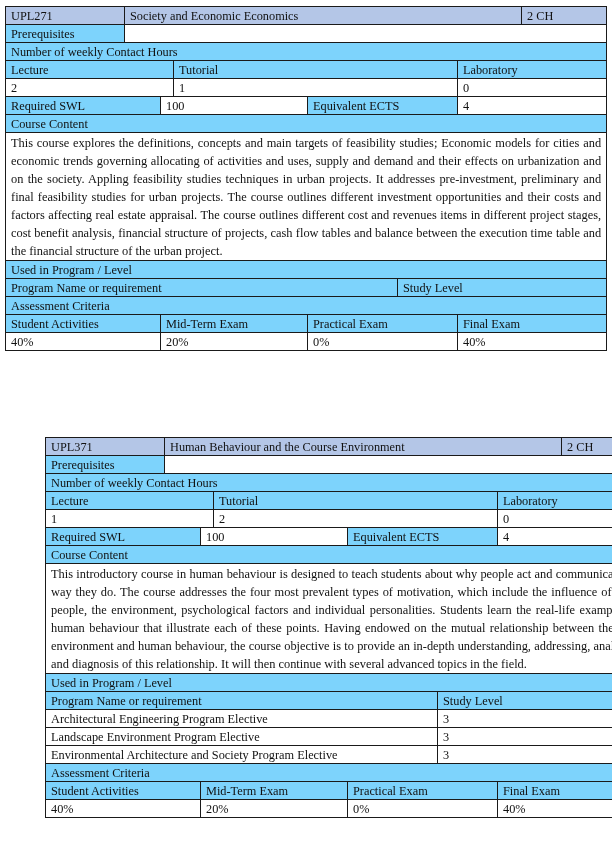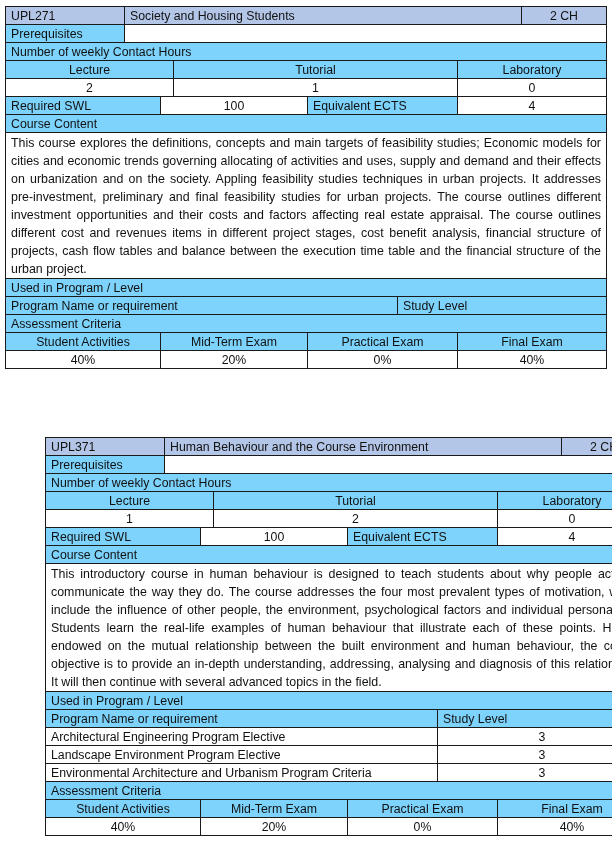--- a/index.html
+++ b/index.html
@@ -1,25 +1,25 @@
 <!DOCTYPE html>
 <html><head>
 <meta charset="utf-8">
 <style>
   html, body { margin: 0; padding: 0; background: #ffffff; }
   body { width: 612px; height: 849px; position: relative; font-family: "Liberation Sans", "DejaVu Sans", sans-serif; color: #111; }
   .course { position: absolute; left: 5px; width: 601px; }
   #course-0 { top: 6px; }
   #course-1 { top: 437px; padding-left: 40px; }
-  table { border-collapse: collapse; width: 601px; table-layout: fixed; font-size: 12.3px; }
+  table { border-collapse: collapse; width: 601px; table-layout: fixed; font-size: 12.3px; font-family: Liberation Serif, serif; }
   td { border: 1px solid #1a1a1a; padding: 0 5px; height: 17px; line-height: 16px; white-space: nowrap; overflow: hidden; }
   .blue { background: #b4c6e7; }
   .green { background: #7dd3fc; }
   .white { background: #ffffff; }
-  .c { text-align: center; }
+  .c { text-align: left; }
   .desc { white-space: normal; text-align: justify; line-height: 18px; padding: 1px 5px 0 5px; height: auto; font-size: 12.4px; }
 </style>
 </head>
 <body>
 
 <div class="course" id="course-0">
   <table>
     <colgroup>
       <col style="width:119px">
         <col style="width:36px">
@@ -28,21 +28,21 @@
         <col style="width:98px">
         <col style="width:90px">
         <col style="width:60px">
         <col style="width:34px">
         <col style="width:30px">
         <col style="width:85px">
     </colgroup>
     <tbody>
         <tr>
       <td class="blue">UPL271</td>
-      <td class="blue" colspan="8">Society and Housing Students</td>
+      <td class="blue" colspan="8">Society and Economic Economics</td>
       <td class="blue c">2 CH</td>
     </tr>
     <tr>
       <td class="green">Prerequisites</td>
       <td class="white" colspan="9"></td>
     </tr>
     <tr>
       <td class="green" colspan="10">Number of weekly Contact Hours</td>
     </tr>
     <tr>
@@ -150,21 +150,21 @@
     </tr>
     <tr>
           <td class="white" colspan="6">Architectural Engineering Program Elective</td>
           <td class="white c" colspan="4">3</td>
         </tr>
         <tr>
           <td class="white" colspan="6">Landscape Environment Program Elective</td>
           <td class="white c" colspan="4">3</td>
         </tr>
         <tr>
-          <td class="white" colspan="6">Environmental Architecture and Urbanism Program Criteria</td>
+          <td class="white" colspan="6">Environmental Architecture and Society Program Elective</td>
           <td class="white c" colspan="4">3</td>
         </tr>
     <tr>
       <td class="green" colspan="10">Assessment Criteria</td>
     </tr>
     <tr>
       <td class="green c" colspan="2">Student Activities</td>
       <td class="green c" colspan="3">Mid-Term Exam</td>
       <td class="green c" colspan="2">Practical Exam</td>
       <td class="green c" colspan="3">Final Exam</td>

